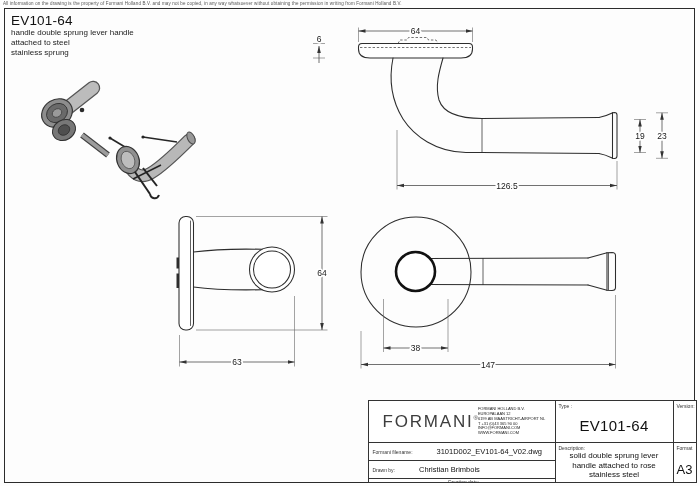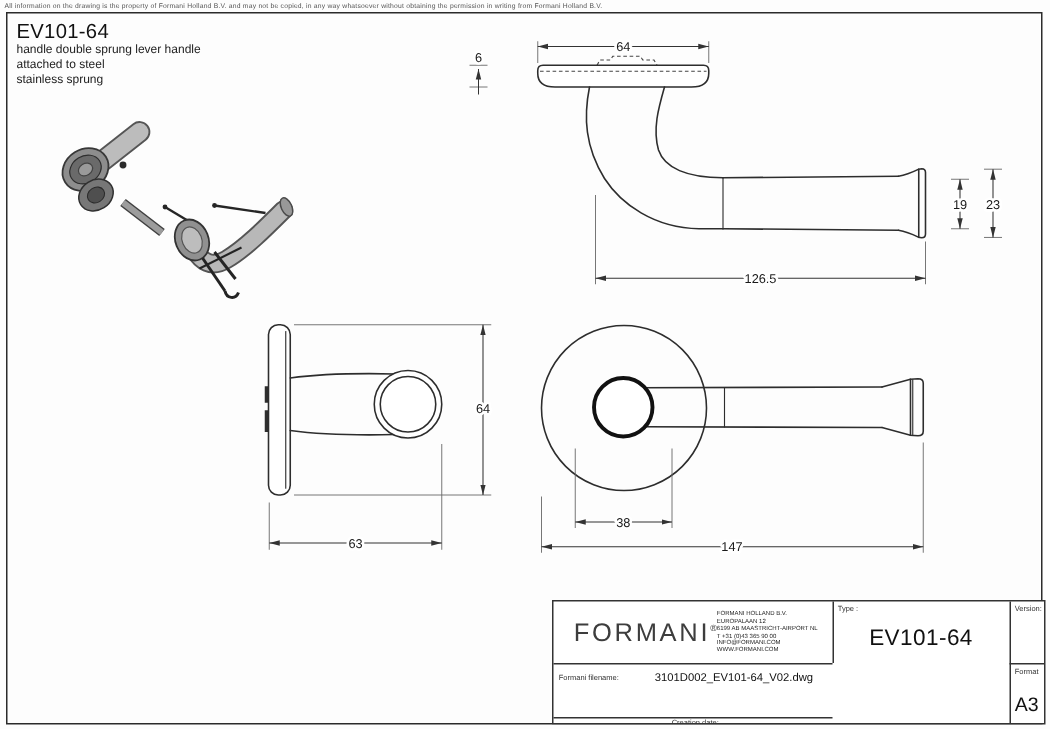--- a/index.html
+++ b/index.html
@@ -233,26 +233,34 @@
 
     <div class="tb-cell r1" style="grid-column:3; grid-row:1;">
       <span class="lbl lbl-abs">Version:</span>
     </div>
 
     <div class="tb-cell c1 rowcell" style="grid-column:1; grid-row:2;">
       <span class="lbl">Formani filename:</span>
       <span class="val">3101D002_EV101-64_V02.dwg</span>
     </div>
 
+    <div class="tb-cell c1 rowcell" style="grid-column:1; grid-row:3;">
+      <span class="lbl">Drawn by:</span>
+      <span class="val">Christian Brimbois</span>
+    </div>
 
     <div class="tb-cell c1 rowcell" style="grid-column:1; grid-row:4;flex-direction:column;">
       <span class="lbl">Creation date:</span>
       <span class="val">2-5-2024</span>
     </div>
 
+    <div class="tb-cell" style="grid-column:2; grid-row:2 / 5;">
+      <span class="lbl lbl-abs">Description:</span>
+      <div class="desc-text">solid double sprung lever handle attached to rose stainless steel</div>
+    </div>
 
     <div class="tb-cell" style="grid-column:3; grid-row:2 / 5;">
       <span class="lbl lbl-abs">Format</span>
       <div class="big-center fmt-val">A3</div>
     </div>
   </div>
 
 </div>
 
 </body></html>

